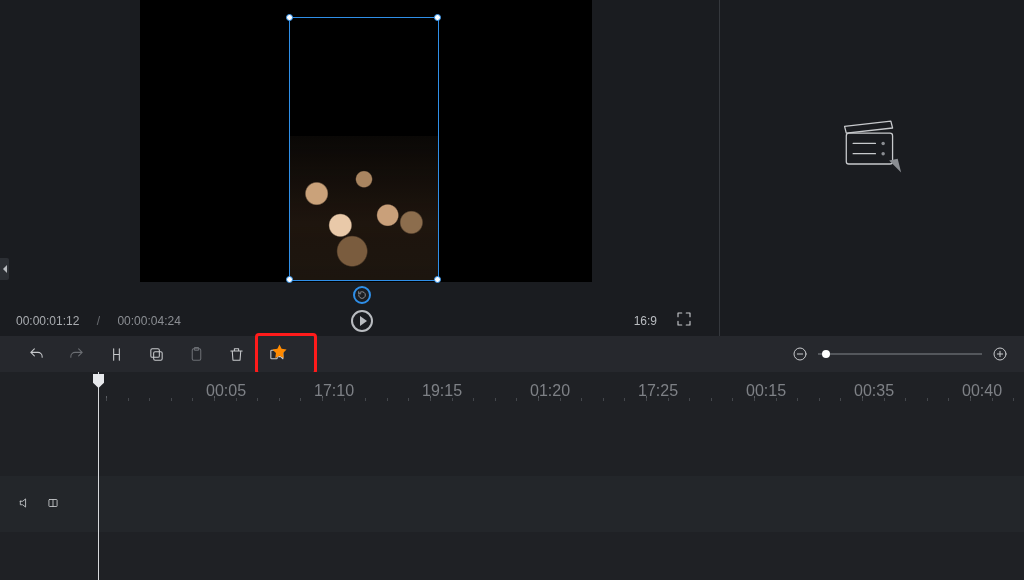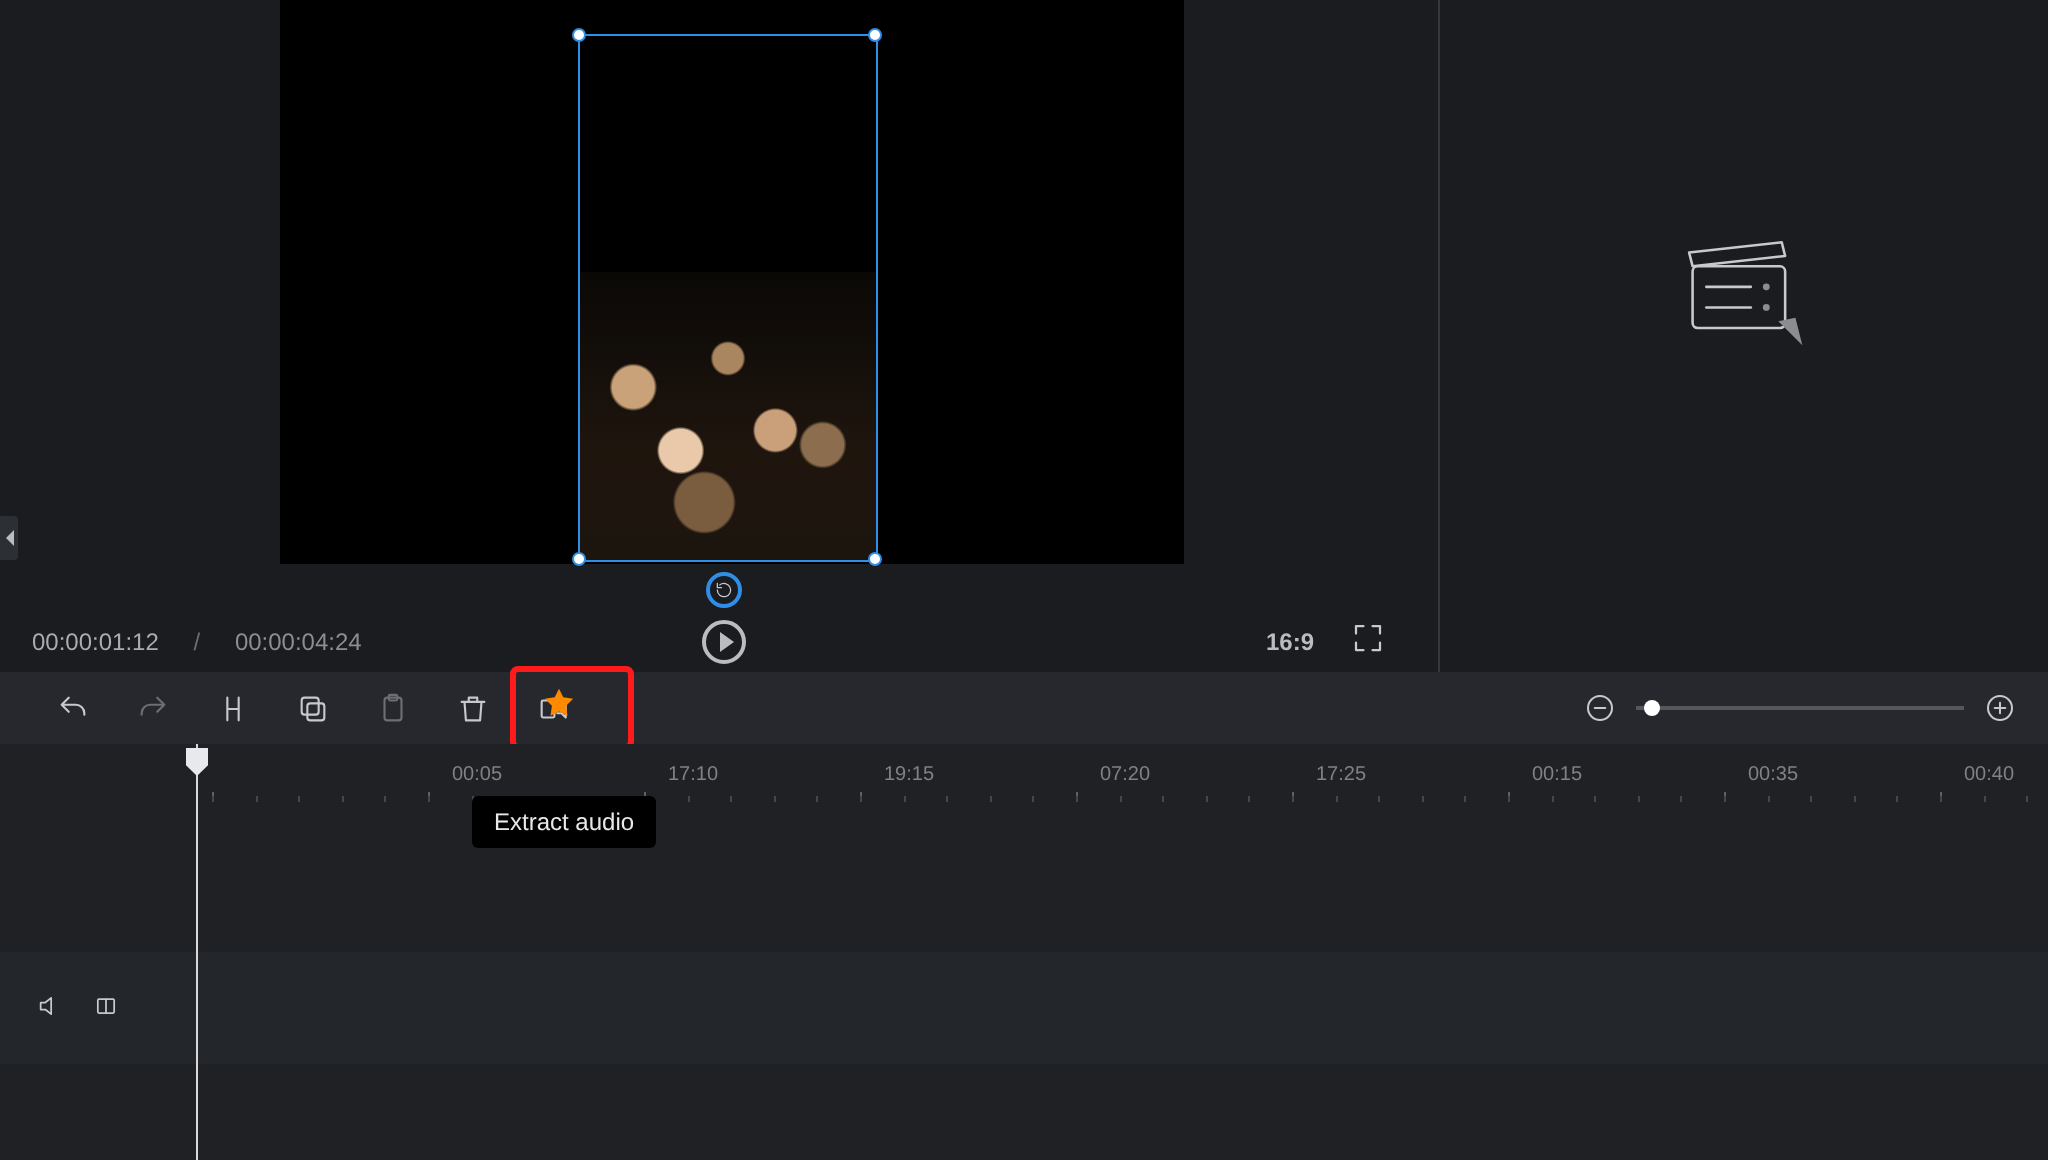--- a/index.html
+++ b/index.html
@@ -98,21 +98,21 @@
   position: absolute;
   left: 16px; top: 314px;
   font-size: 12px; color: #a9acb0;
 }
 .timecode .sep { margin: 0 14px; color: #6a6d72; }
 .timecode .dur { color: #8b8e93; }
 
 .aspect-label {
   position: absolute;
   right: 62px; top: 314px;
-  font-size: 12px; color: #b9bcc0; font-weight: bold;
+  font-size: 12px; color: #b9bcc0;
 }
 .fullscreen-btn {
   position: absolute;
   right: 24px; top: 310px;
   width: 20px; height: 20px;
   cursor: pointer;
 }
 .fullscreen-btn svg { width: 18px; height: 18px; }
 
 
@@ -220,23 +220,22 @@
   overflow: hidden;
 }
 .ruler {
   height: 28px;
   position: relative;
   margin-left: 78px;
 }
 .ruler .tick {
   position: absolute;
   top: 10px;
-  font-size: 10px;
+  font-size: 16px;
   color: #7e8186;
-  margin-left: 20px;
 }
 .ruler .bigtick {
   position: absolute;
   top: 24px;
   width: 1px; height: 4px;
   background: #5c5f64;
 }
 .ruler .minitick {
   position: absolute;
   top: 26px;
@@ -447,28 +446,27 @@
         <div class="zoom-thumb"></div>
       </div>
       <svg class="btn" viewBox="0 0 24 24">
           <circle cx="12" cy="12" r="9" class="icon-stroke"></circle>
           <line x1="8" y1="12" x2="16" y2="12" class="icon-stroke"></line>
           <line x1="12" y1="8" x2="12" y2="16" class="icon-stroke"></line>
         </svg>
     </div>
   </div>
 
-  <div class="tooltip">Extract audio</div>
 
   <div class="timeline">
     <div class="ruler">
       <span class="tick" style="left:128px">00:05</span>
       <span class="tick" style="left:236px">17:10</span>
       <span class="tick" style="left:344px">19:15</span>
-      <span class="tick" style="left:452px">07:20</span>
+      <span class="tick" style="left:452px">01:20</span>
       <span class="tick" style="left:560px">17:25</span>
       <span class="tick" style="left:668px">00:15</span>
       <span class="tick" style="left:776px">00:35</span>
       <span class="tick" style="left:884px">00:40</span>
       <div class="bigtick" style="left:28px"></div>
         <div class="bigtick" style="left:136px"></div>
         <div class="bigtick" style="left:244px"></div>
         <div class="bigtick" style="left:352px"></div>
         <div class="bigtick" style="left:460px"></div>
         <div class="bigtick" style="left:568px"></div>

